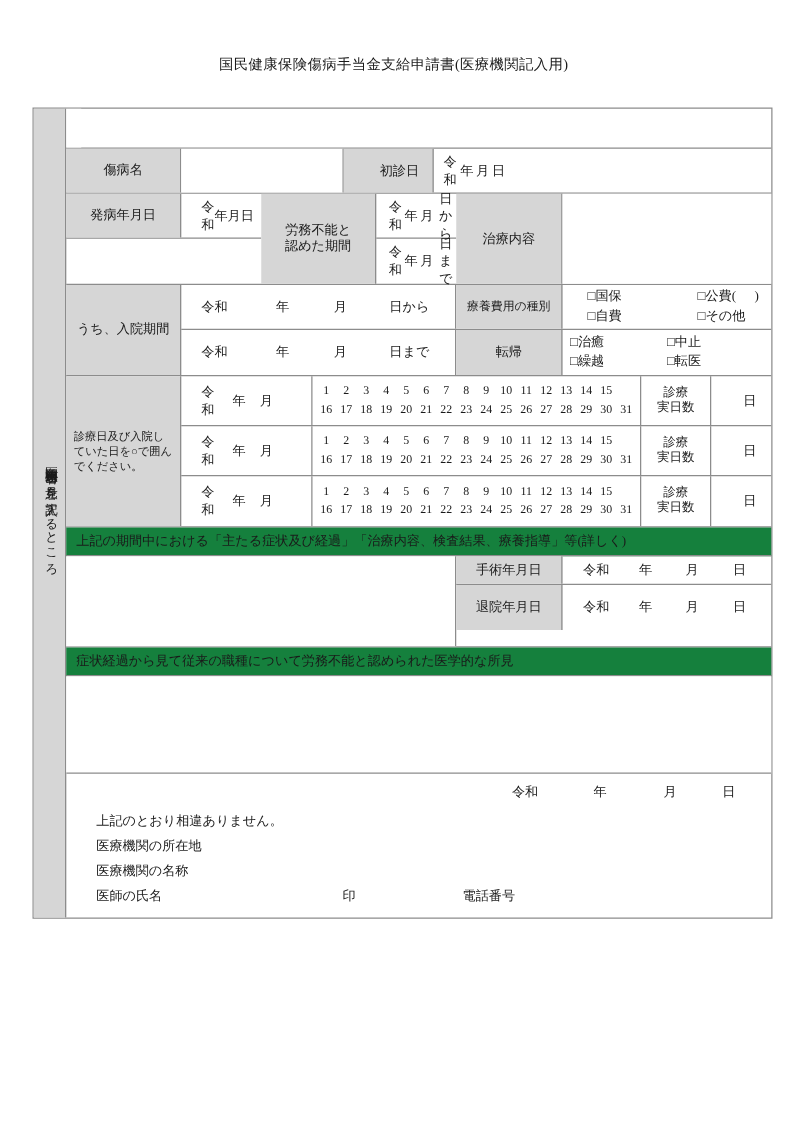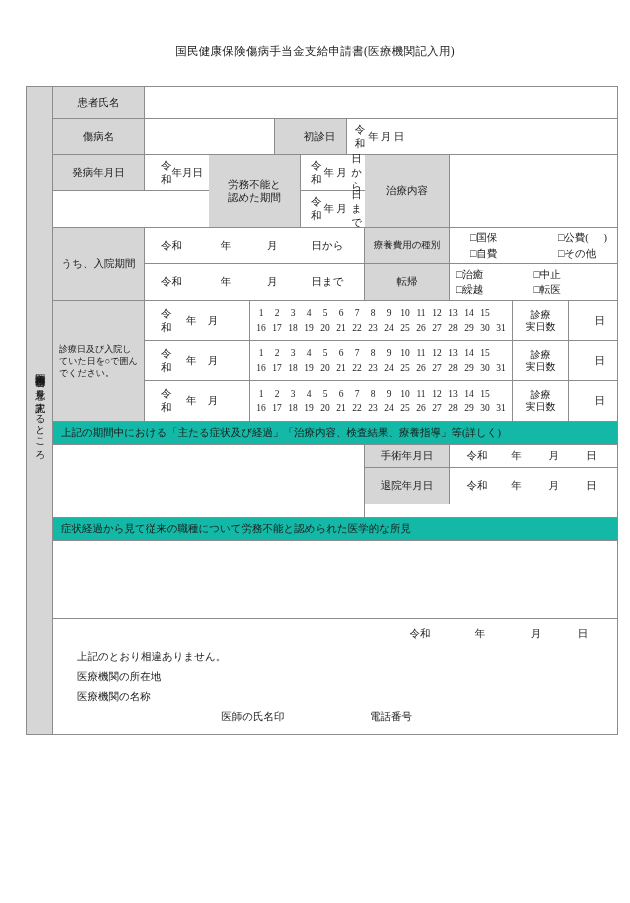--- a/index.html
+++ b/index.html
@@ -146,21 +146,21 @@
     flex-direction: column;
     line-height: 1.2;
     font-size: 10px;
   }
 
   
   .band {
     font-size: 10.5px;
     padding: 4px 8px;
     border-bottom: 1px solid #8c8c8c;
-    background: #14b8a6;
+    background: #15803d;
     box-sizing: border-box;
   }
   .emptyarea {
     background: #ffffff;
     border-bottom: 1px solid #8c8c8c;
     box-sizing: border-box;
   }
 
   .sign-block {
     box-sizing: border-box;
@@ -176,38 +176,37 @@
   .sd-era { width: 62px; }
   .sd-year { width: 58px; }
   .sd-month { width: 54px; }
   .sd-day { width: 40px; }
 
   .sign-line {
     padding: 3px 0 3px 24px;
     display: flex;
     align-items: center;
   }
-  .sign-line .name-lbl { width: 197px; text-align: right; }
+  .sign-line .name-lbl { width: 197px; }
   .sign-line .seal { width: 96px; }
 </style>
 </head>
 <body>
 
 <div class="page-title">国民健康保険傷病手当金支給申請書(医療機関記入用)</div>
 
 <div class="form-wrap">
 
   <div class="side-col">
     <div class="vtext">医療機関担当者が意見を記入するところ</div>
   </div>
 
   <div class="body-col">
 
     <div class="row" style="height:32px;">
-      <div class="cell gray lbl">患者氏名</div>
       <div class="cell blank nb"></div>
     </div>
 
     <div class="row" style="height:36px;">
       <div class="cell gray lbl">傷病名</div>
       <div class="cell blank" style="width:130px;flex:0 0 130px;"></div>
       <div class="cell gray ctr" style="width:72px;flex:0 0 72px;padding-left:24px;">初診日</div>
       <div class="cell nb">
         <div class="datefield">
           <span class="d-era">令和</span>

